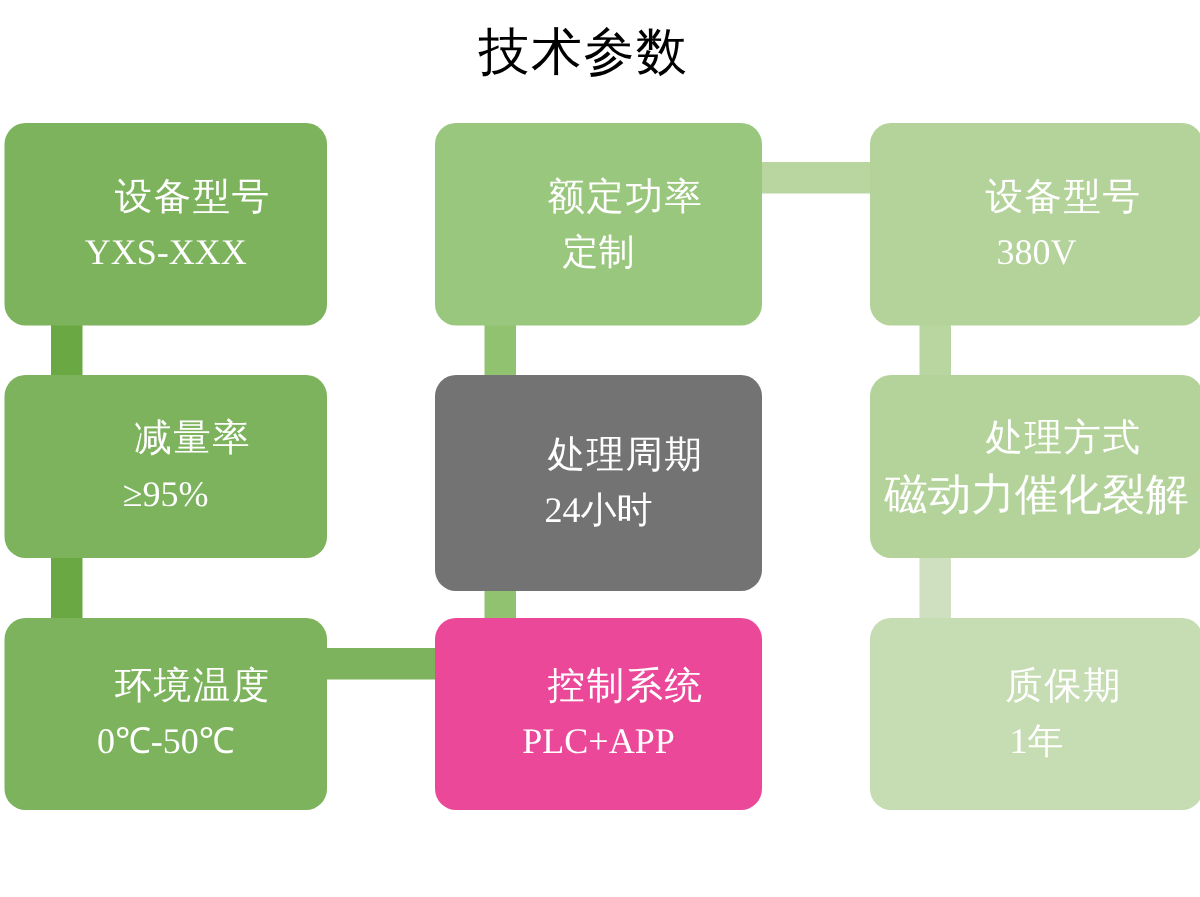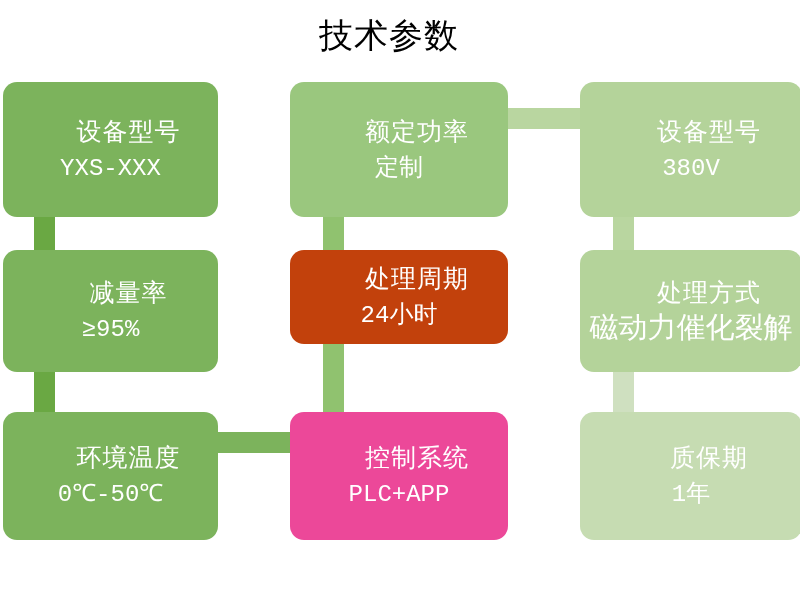--- a/index.html
+++ b/index.html
@@ -53,21 +53,21 @@
   }
   .card .card-label {
     font-family: Liberation Sans, sans-serif;
     font-size: 25px;
     line-height: 34px;
     letter-spacing: 1px;
     white-space: nowrap;
     margin-left: 36px;
   }
   .card .card-value {
-    font-family: Liberation Mono, monospace;
+    font-family: Liberation Serif, serif;
     font-size: 24px;
     line-height: 34px;
     margin-top: 4px;
     white-space: nowrap;
   }
   .card.tight .card-value {
     font-size: 29px;
   }
 </style>
 </head>
@@ -107,21 +107,21 @@
   <div class="card" style="left:580px; top:82px; width:222px; height:135px; background:#b4d39a;">
     <div class="card-label">设备型号</div>
     <div class="card-value">380V</div>
   </div>
 
   <div class="card" style="left:3px; top:250px; width:215px; height:122px; background:#7cb35c;">
     <div class="card-label">减量率</div>
     <div class="card-value">≥95%</div>
   </div>
 
-  <div class="card" style="left:290px; top:250px; width:218px; height:94px; background:#c2410c;">
+  <div class="card" style="left:290px; top:250px; width:218px; height:144px; background:#737373;">
     <div class="card-label">处理周期</div>
     <div class="card-value">24小时</div>
   </div>
 
   <div class="card tight" style="left:580px; top:250px; width:222px; height:122px; background:#b4d39a;">
     <div class="card-label">处理方式</div>
     <div class="card-value">磁动力催化裂解</div>
   </div>
 
   <div class="card" style="left:3px; top:412px; width:215px; height:128px; background:#7cb35c;">

